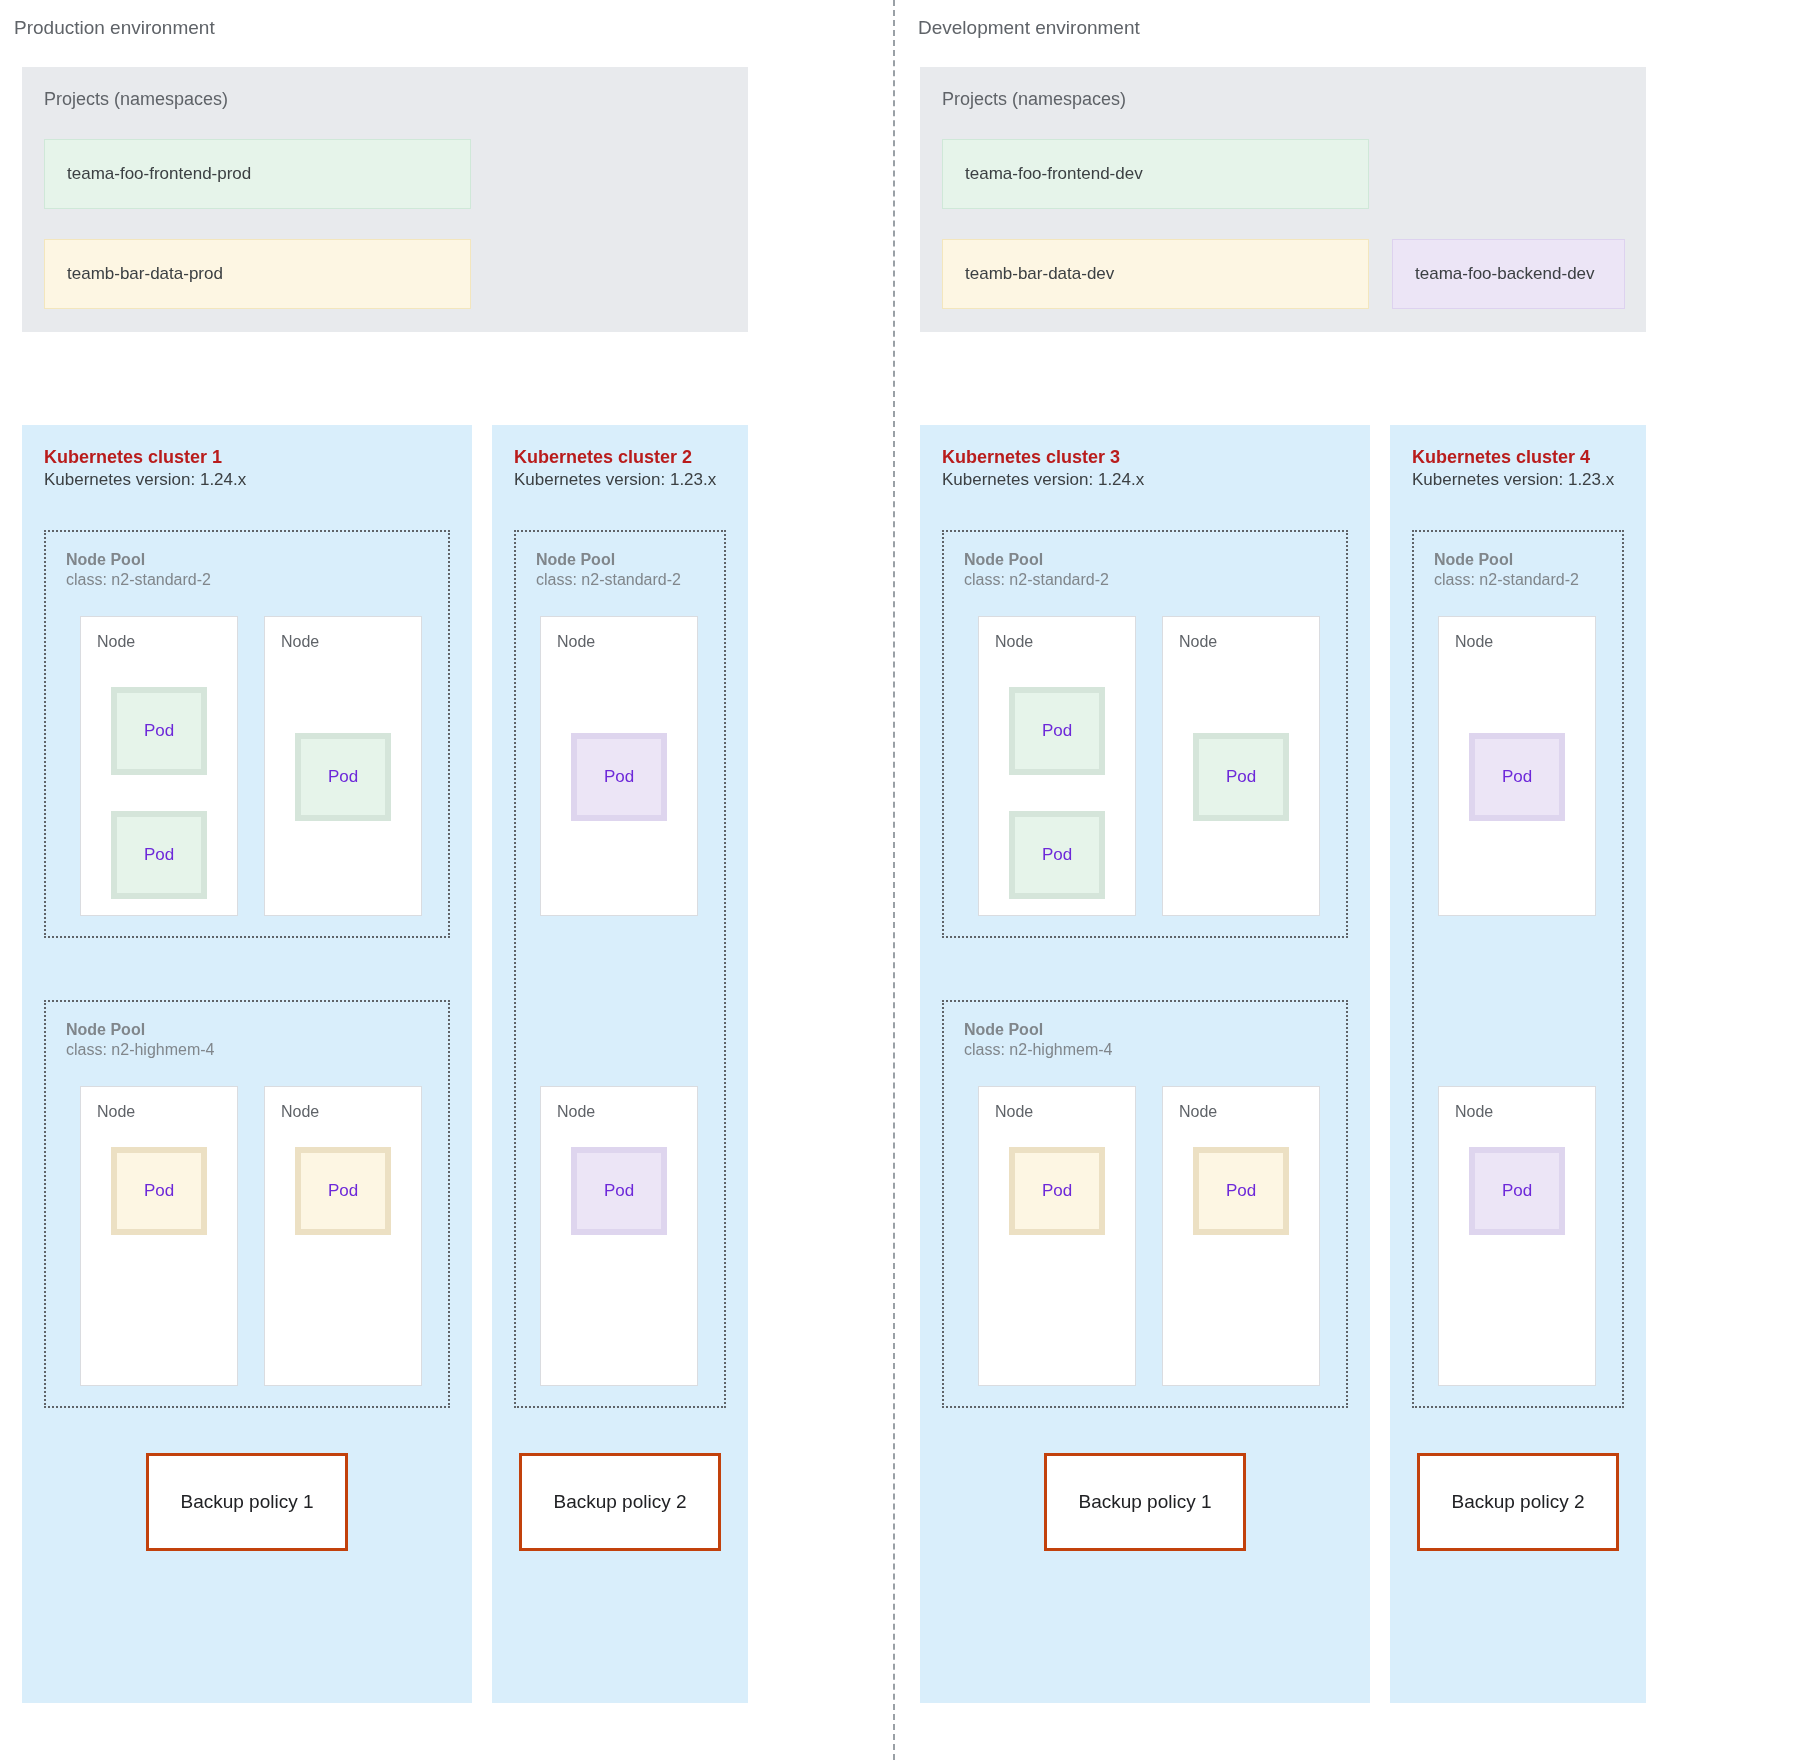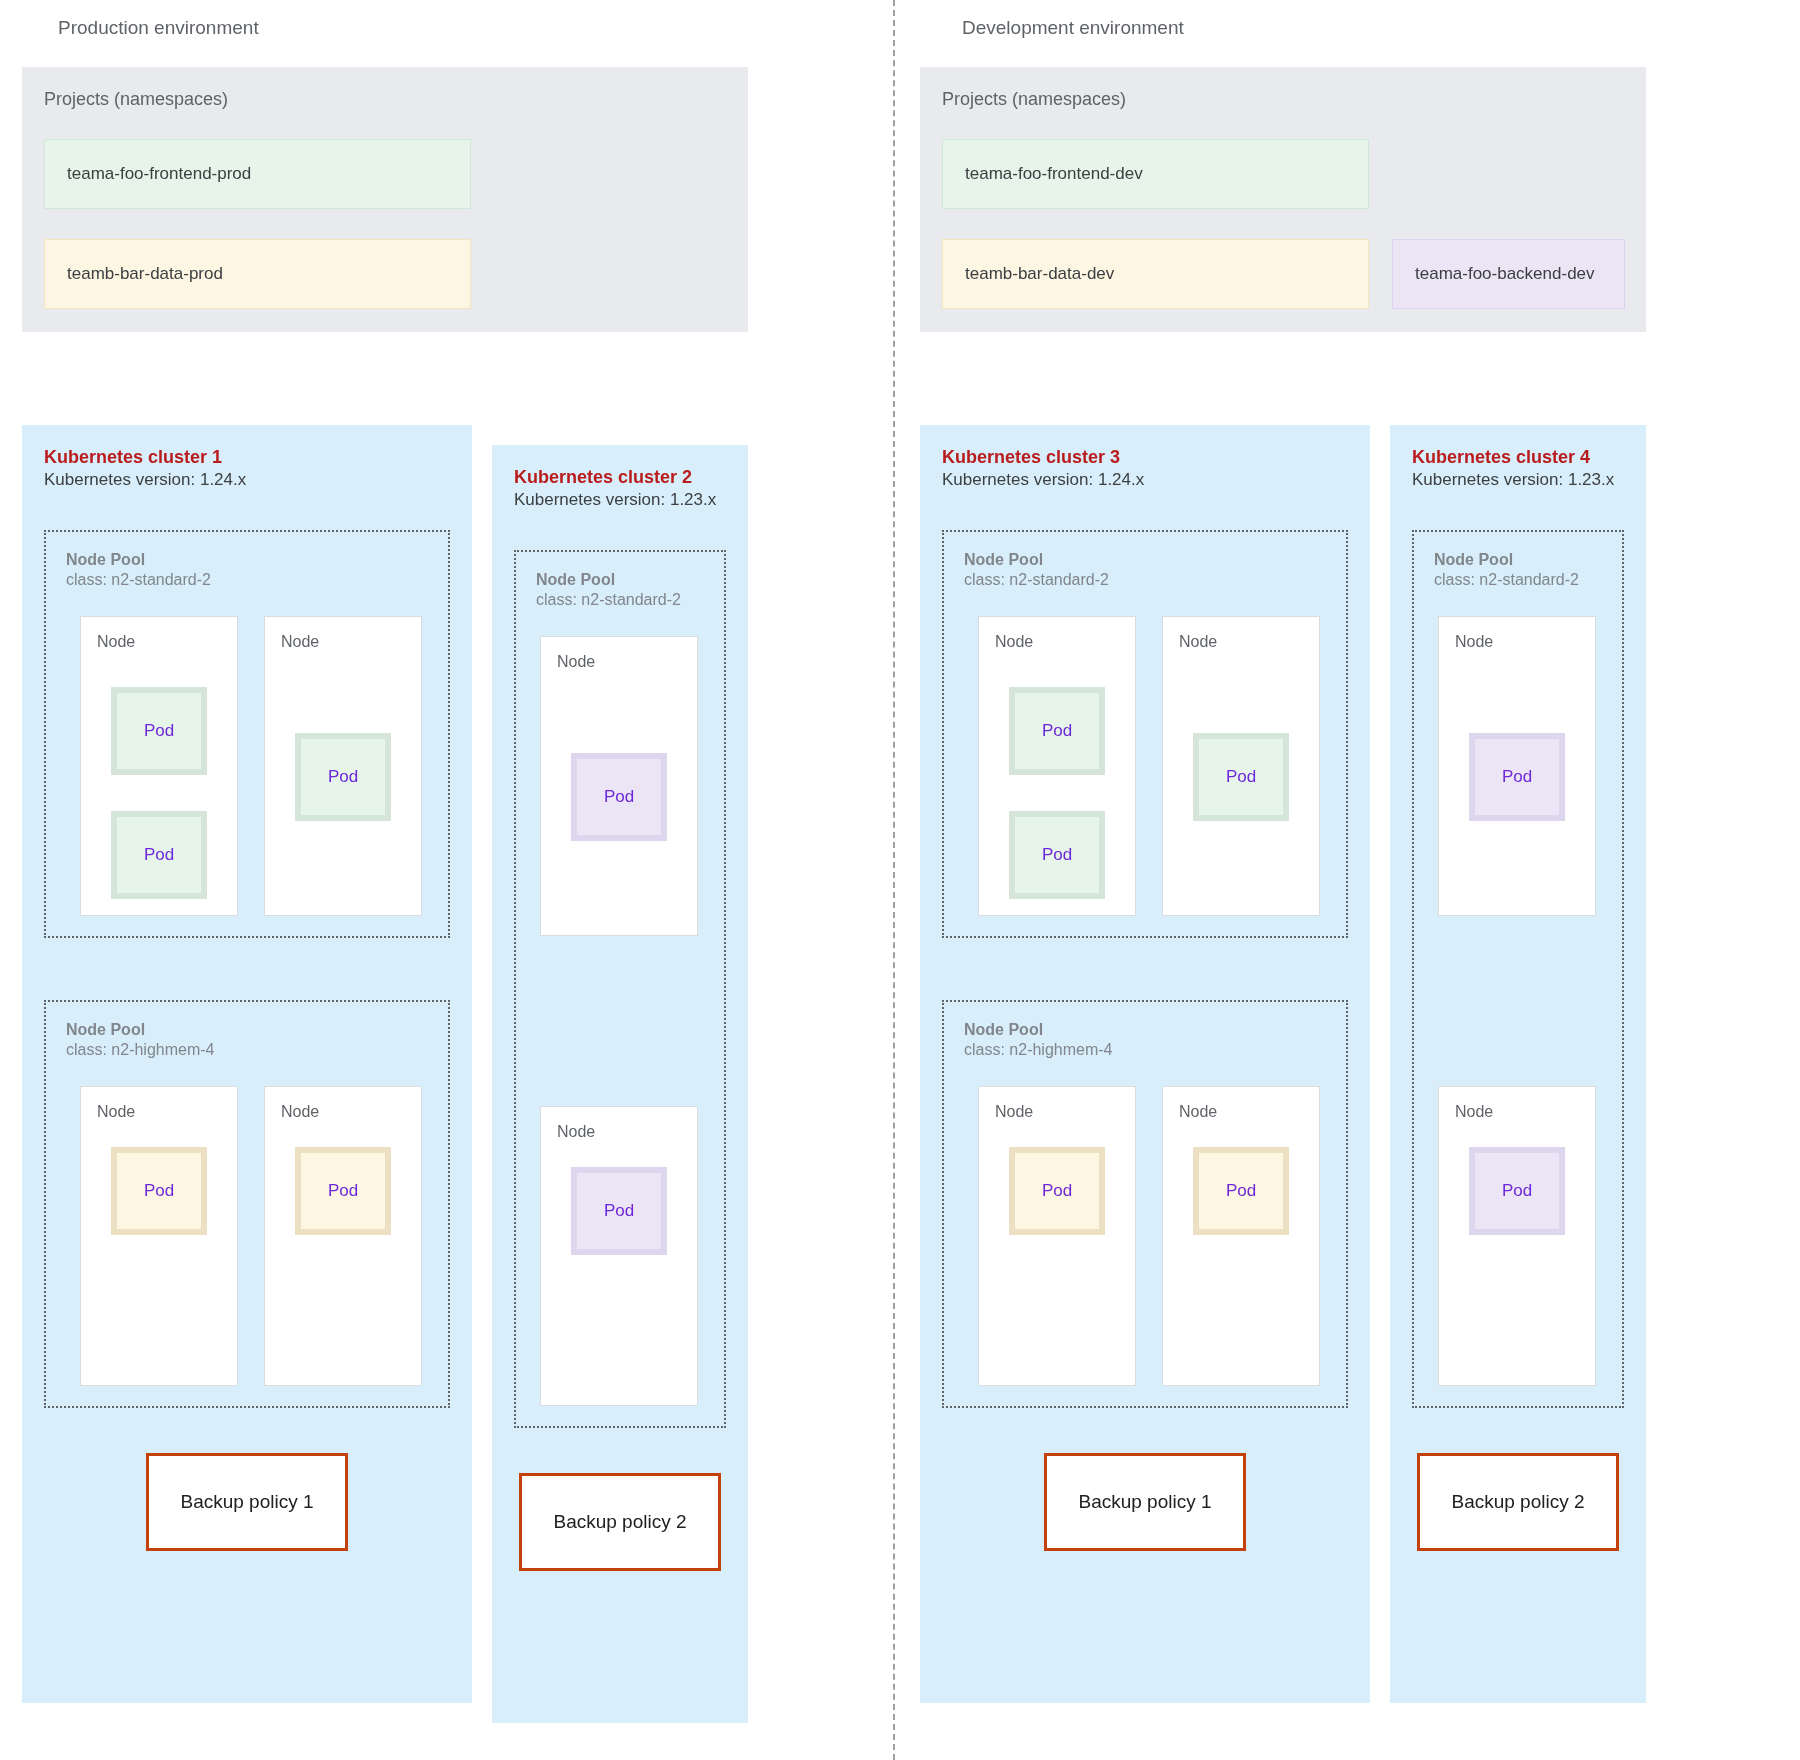--- a/index.html
+++ b/index.html
@@ -32,21 +32,20 @@
     top: 0;
     bottom: 0;
     width: 0;
     border-left: 2px dashed #9aa0a6;
   }
 
   .env-title {
     font-size: 19px;
     color: #5f6368;
     line-height: 1;
-    margin-left: 44px;
   }
   .env-prod .env-title { position: absolute; left: 14px;  top: 18px; }
   .env-dev  .env-title { position: absolute; left: 28px;  top: 18px; }
 
   
   .projects {
     position: absolute;
     top: 67px;
     background: #e8eaed;
     padding: 7px;
@@ -79,21 +78,21 @@
   .ns-row2a{ left: 22px;  top: 172px; width: 427px; height: 70px; }
   .ns-row2b{ left: 472px; top: 172px; width: 233px; height: 70px; }
 
   
   .cluster {
     position: absolute;
     top: 425px;
     background: #d9eefb;
   }
   .c1 { left: 22px;  width: 450px; height: 1278px; }
-  .c2 { left: 492px; width: 256px; height: 1278px; margin-top: 20px; }
+  .c2 { left: 492px; width: 256px; height: 1278px; }
   .c3 { left: 0px;   width: 450px; height: 1278px; }
   .c4 { left: 476px; width: 256px; height: 1278px; }
 
   .env-dev .cluster.c3 { left: 30px; }
   .env-dev .cluster.c4 { left: 500px; }
 
   .cluster-title {
     position: absolute;
     left: 22px;
     top: 22px;

